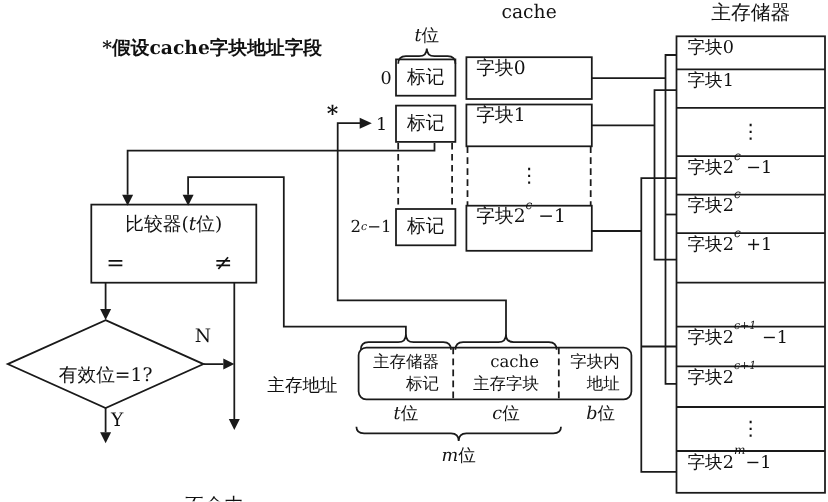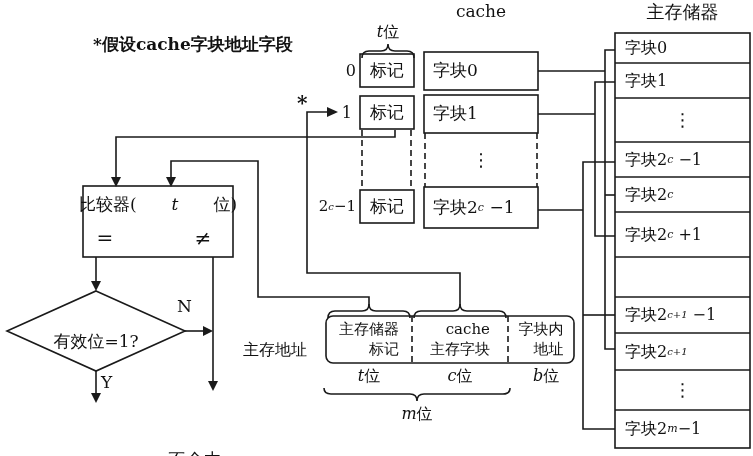--- a/index.html
+++ b/index.html
@@ -3,21 +3,21 @@
 <meta charset="utf-8">
 <style>
   html,body{margin:0;padding:0;background:#fff;}
   #stage{
     position:relative;width:753px;height:456px;background:#fff;overflow:hidden;
     font-family:"DejaVu Serif","Liberation Serif",serif;color:#111;
   }
   #wires{position:absolute;left:0;top:0;z-index:1;}
   .txt{position:absolute;z-index:2;line-height:1.25;white-space:nowrap;}
   .ctr{display:flex;align-items:center;justify-content:center;text-align:right;}
-  .lft{display:flex;align-items:center;justify-content:flex-start;}
+  .lft{display:flex;justify-content:flex-start;}
   .rgt{display:flex;align-items:center;justify-content:flex-end;text-align:right;}
   .it{font-style:italic;}
   sup.e{font-size:11px;font-style:italic;line-height:0;vertical-align:6px;}
   sup.e2{font-size:10px;font-style:italic;line-height:0;vertical-align:6px;}
   .f16{font-size:16px;} .f17{font-size:17px;} .f18{font-size:18px;} .f15{font-size:15px;}
   .ell{font-size:18px;letter-spacing:0;}
 </style>
 </head>
 <body>
 
@@ -173,21 +173,21 @@
     <span>字块2</span>
       <sup class="e2">c+1</sup>
   </div>
   <div class="txt ctr ell" style="left:615px;top:370px;width:135px;height:40px;">⋮</div>
   <div class="txt lft f16" style="left:615px;top:410px;width:135px;height:38px;padding-left:10px;box-sizing:border-box;">
     <span>字块2</span>
       <sup class="e">m</sup>
       <span>−1</span>
   </div>
 
-  <div class="txt ctr f17" style="left:83px;top:194px;width:150px;gap:35px;">
+  <div class="txt ctr f17" style="left:83px;top:194px;width:150px;">
     <span>比较器(</span>
       <span class="it">t</span>
       <span>位)</span>
   </div>
   <div class="txt ctr" style="left:90px;top:226px;width:30px;font-size:20px;">=</div>
   <div class="txt ctr" style="left:188px;top:226px;width:30px;font-size:20px;">≠</div>
 
   <div class="txt ctr f17" style="left:21px;top:331px;width:150px;">有效位=1?</div>
   <div class="txt f17" style="left:177px;top:296px;">N</div>
   <div class="txt f17" style="left:101px;top:372px;">Y</div>

